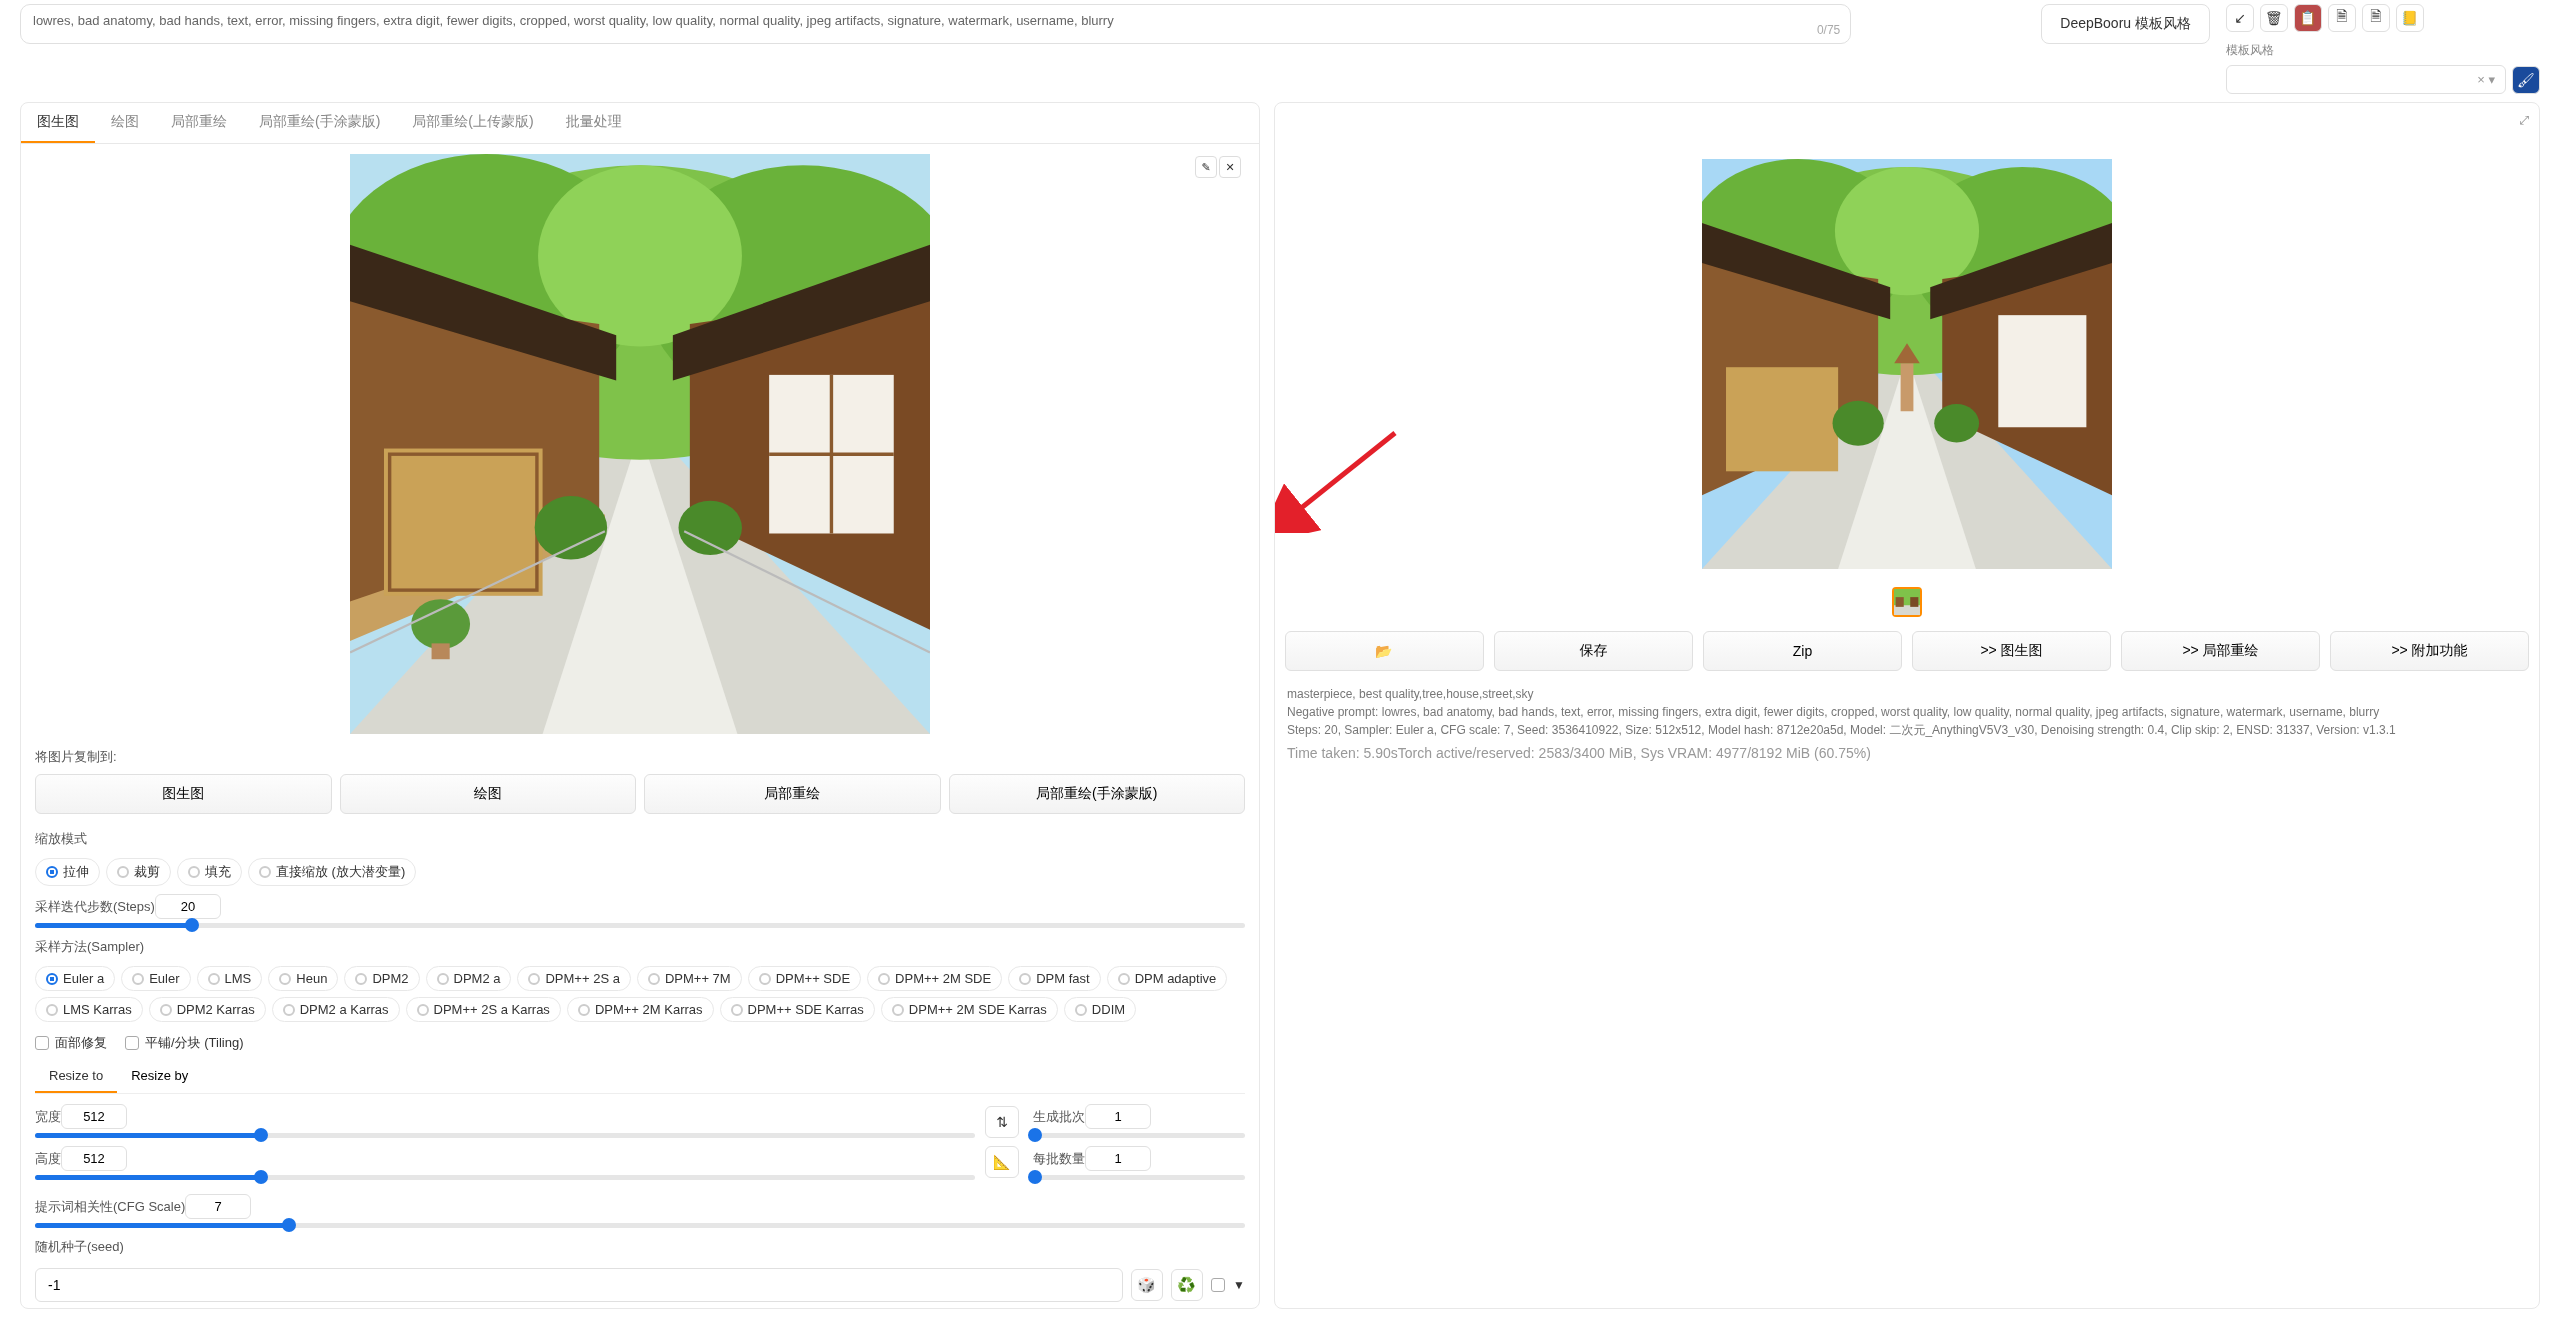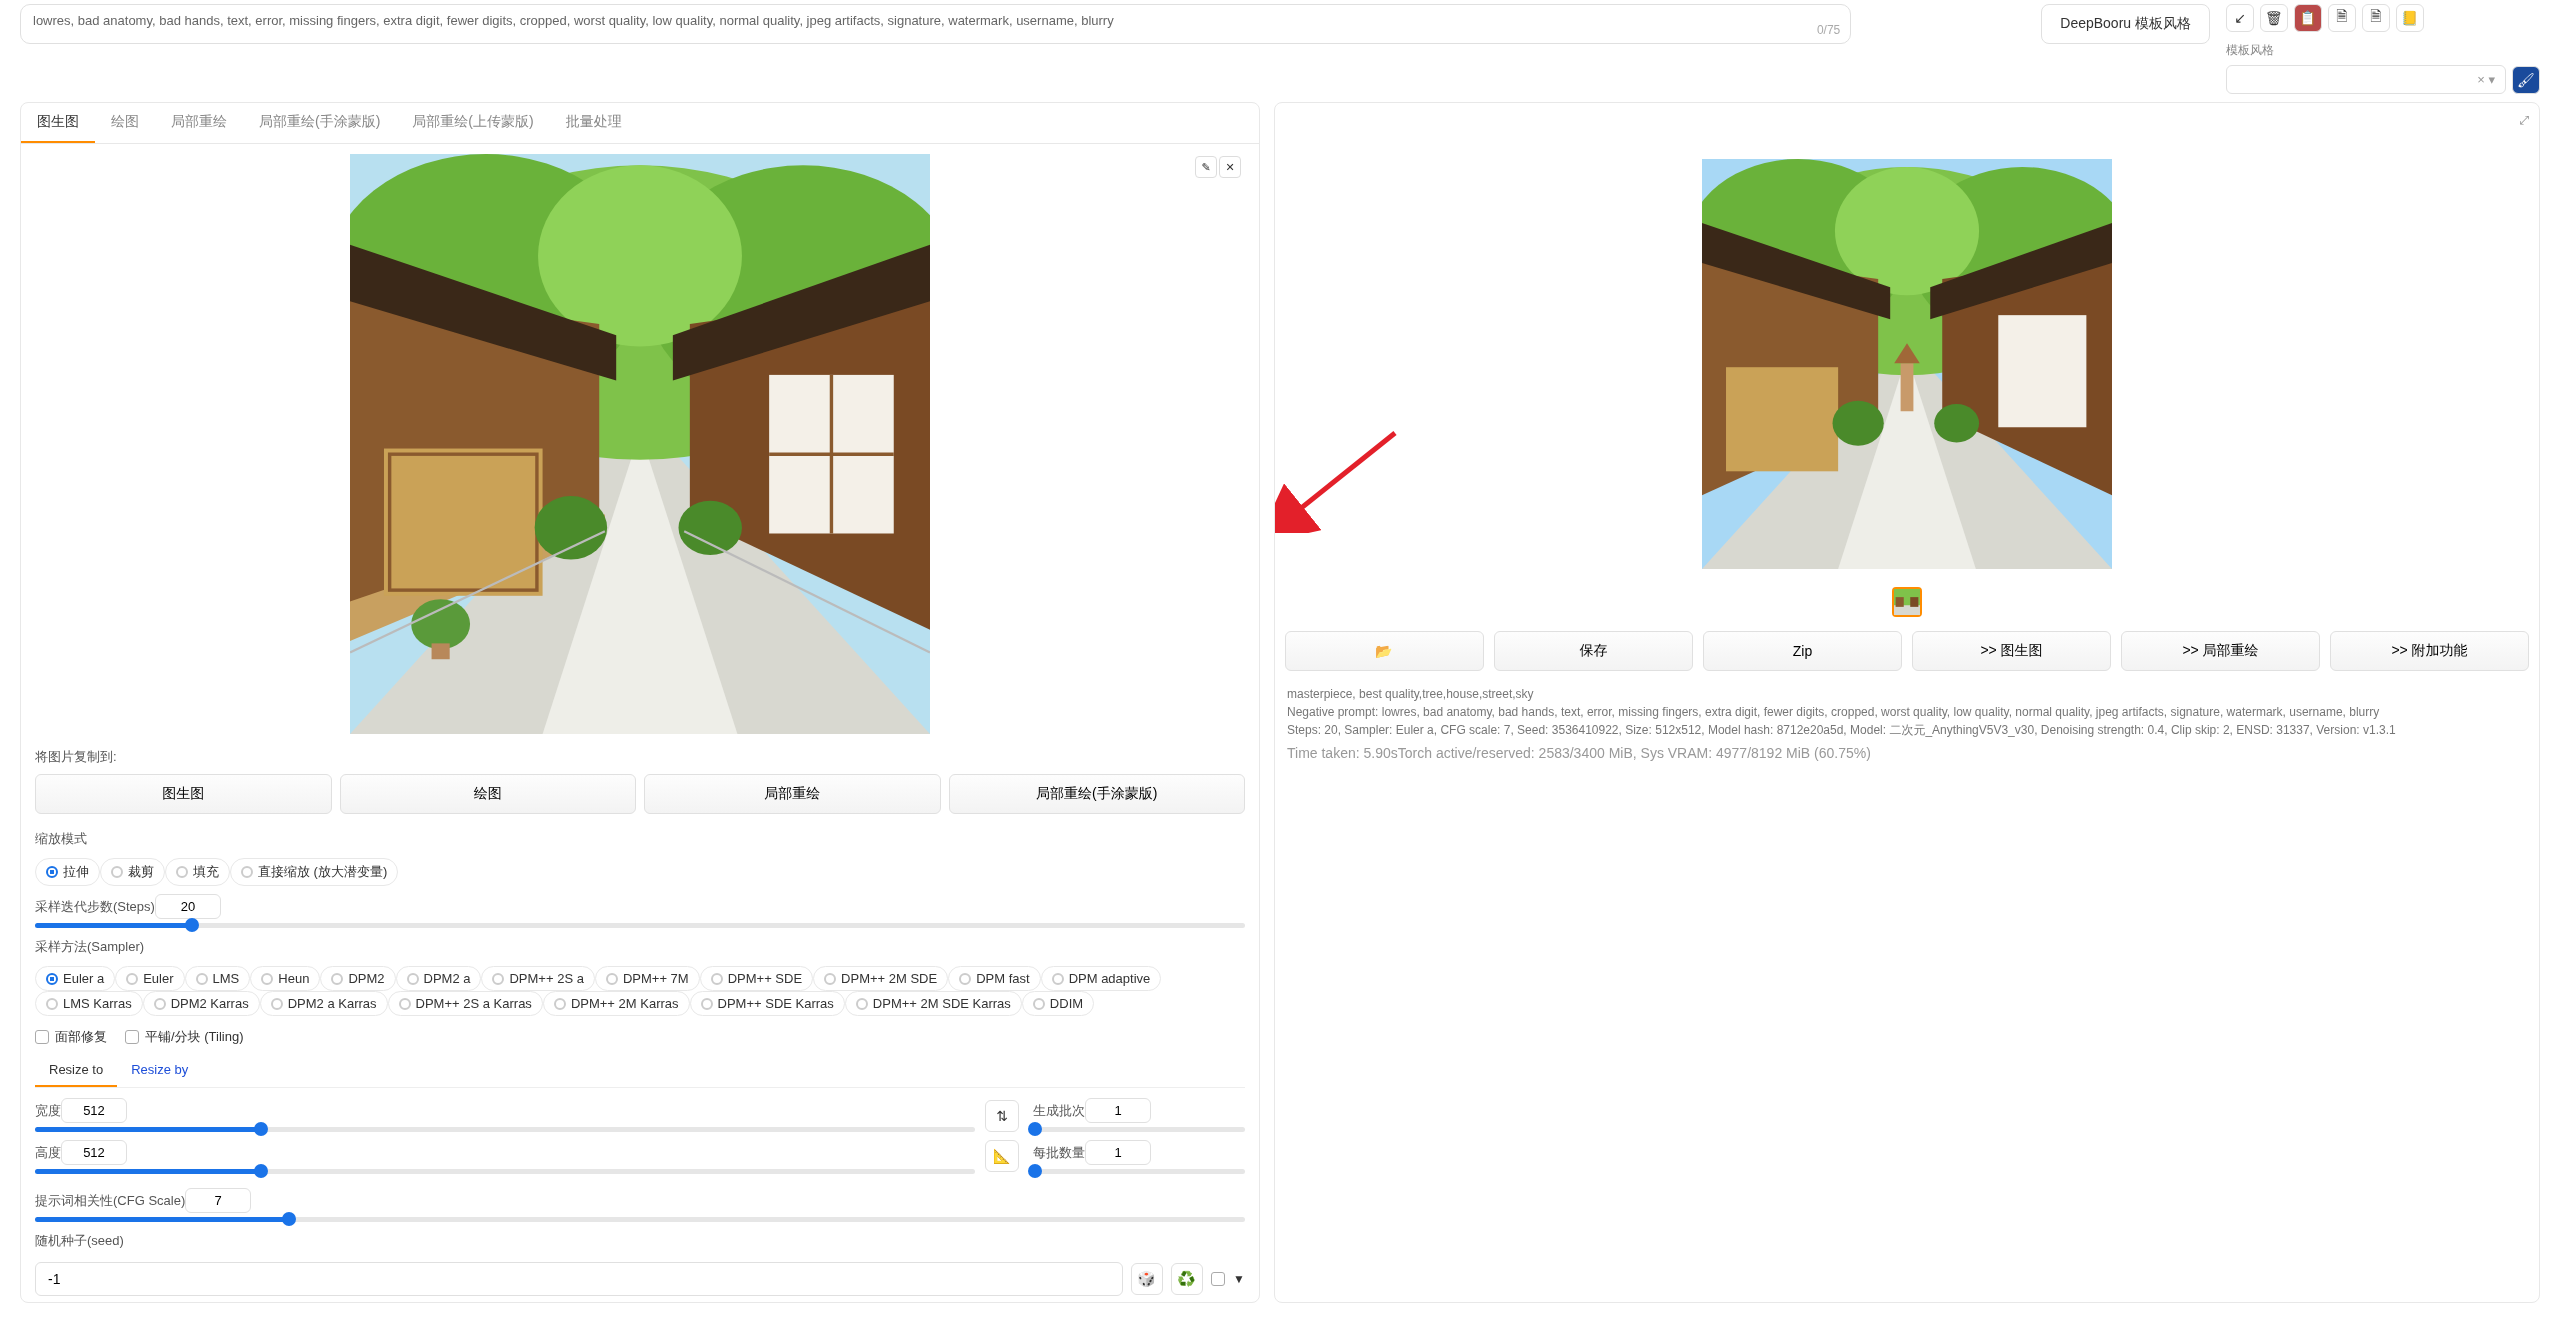--- a/index.html
+++ b/index.html
@@ -22,36 +22,36 @@
 .tab { padding: 10px 16px; cursor: pointer; color: #888; font-size: 14px; }
 .tab.active { border-bottom: 2px solid #ff8c00; color: #333; font-weight: 500; }
 .img-area { position: relative; padding: 10px; display: flex; justify-content: center; }
 .preview-img { width: 580px; height: 580px; position: relative; overflow: hidden; }
 .img-tools { position: absolute; right: 18px; top: 12px; display: flex; gap: 2px; }
 .img-tool { width: 22px; height: 22px; border: 1px solid #ddd; border-radius: 4px; background: #fff; display: flex; align-items: center; justify-content: center; cursor: pointer; font-size: 11px; }
 .copy-label { padding: 4px 14px; font-size: 13px; color: #555; }
 .copy-btns { display: flex; gap: 8px; padding: 4px 14px 10px; }
 .copy-btn { flex: 1; padding: 10px; border: 1px solid #e0e0e0; border-radius: 6px; background: linear-gradient(#fdfdfd,#f3f3f3); cursor: pointer; font-size: 14px; }
 .section-label { padding: 6px 14px; font-size: 13px; color: #555; }
-.radio-row { display: flex; padding: 4px 14px; flex-wrap: wrap; align-items: center; }
+.radio-row { display: flex; gap: 6px; padding: 4px 14px; flex-wrap: wrap; align-items: center; }
 .radio-item { display: flex; align-items: center; gap: 5px; padding: 4px 10px; border: 1px solid #e8e8e8; border-radius: 14px; font-size: 13px; cursor: pointer; }
 .radio-dot { width: 12px; height: 12px; border-radius: 50%; border: 2px solid #ccc; }
 .radio-item.sel .radio-dot { border-color: #1a73e8; background: radial-gradient(circle,#1a73e8 40%,#fff 45%); }
 .slider-row { padding: 4px 14px; }
 .slider-head { display: flex; align-items: center; margin-bottom: 4px; }
 .slider-label { font-size: 13px; color: #555; }
 .slider-val { width: 66px; border: 1px solid #e0e0e0; border-radius: 6px; padding: 4px 8px; text-align: center; font-size: 13px; }
 .slider-track { height: 5px; background: #e6e6e6; border-radius: 3px; position: relative; }
 .slider-fill { height: 5px; background: #1a73e8; border-radius: 3px; position: absolute; left: 0; }
 .slider-thumb { width: 14px; height: 14px; border-radius: 50%; background: #1a73e8; position: absolute; top: -5px; transform: translateX(-50%); }
 .chk-row { display: flex; gap: 18px; padding: 8px 14px; }
 .chk-item { display: flex; align-items: center; gap: 6px; font-size: 13px; }
 .chk-box { width: 14px; height: 14px; border: 1px solid #aaa; border-radius: 3px; }
 .subtabs { display: flex; border-bottom: 1px solid #eee; margin: 0 14px; }
-.subtab { padding: 8px 14px; font-size: 13px; cursor: pointer; color: #1d4ed8; }
+.subtab { padding: 8px 14px; font-size: 13px; cursor: pointer; color: #000000; }
 .subtab.active { border-bottom: 2px solid #ff8c00; color: #333; }
 .dim-row { display: flex; padding: 6px 14px; gap: 10px; }
 .dim-left { flex: 0 0 940px; }
 .dim-mid { flex: 0 0 38px; display: flex; flex-direction: column; gap: 8px; justify-content: center; }
 .dim-right { flex: 1; }
 .tiny-btn { width: 34px; height: 32px; border: 1px solid #e0e0e0; border-radius: 6px; background: #fff; display: flex; align-items: center; justify-content: center; cursor: pointer; font-size: 14px; }
 .seed-row { display: flex; padding: 6px 14px; gap: 8px; align-items: center; }
 .seed-input { flex: 1; border: 1px solid #e0e0e0; border-radius: 6px; padding: 8px 12px; font-size: 14px; }
 .seed-btn { width: 32px; height: 32px; border: 1px solid #e0e0e0; border-radius: 6px; background: #fff; display: flex; align-items: center; justify-content: center; cursor: pointer; font-size: 15px; }
 .out-img-wrap { display: flex; justify-content: center; padding: 50px 10px 10px; }

